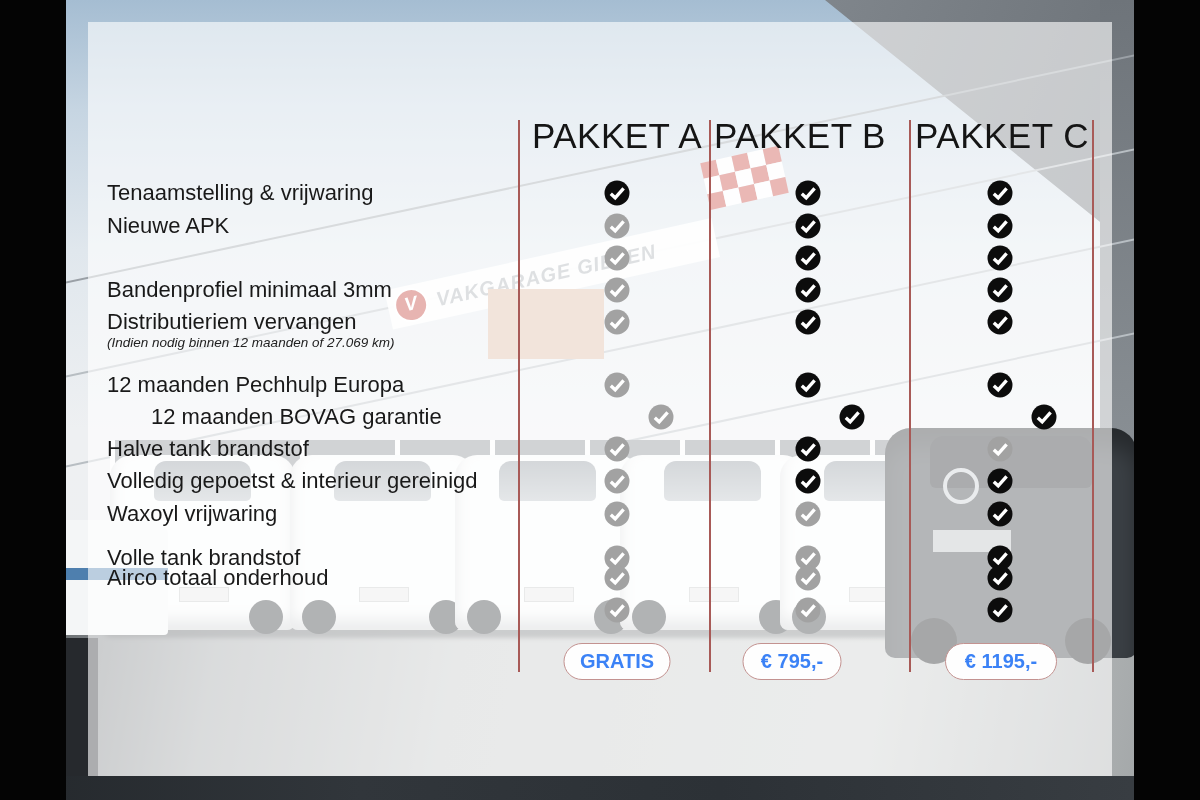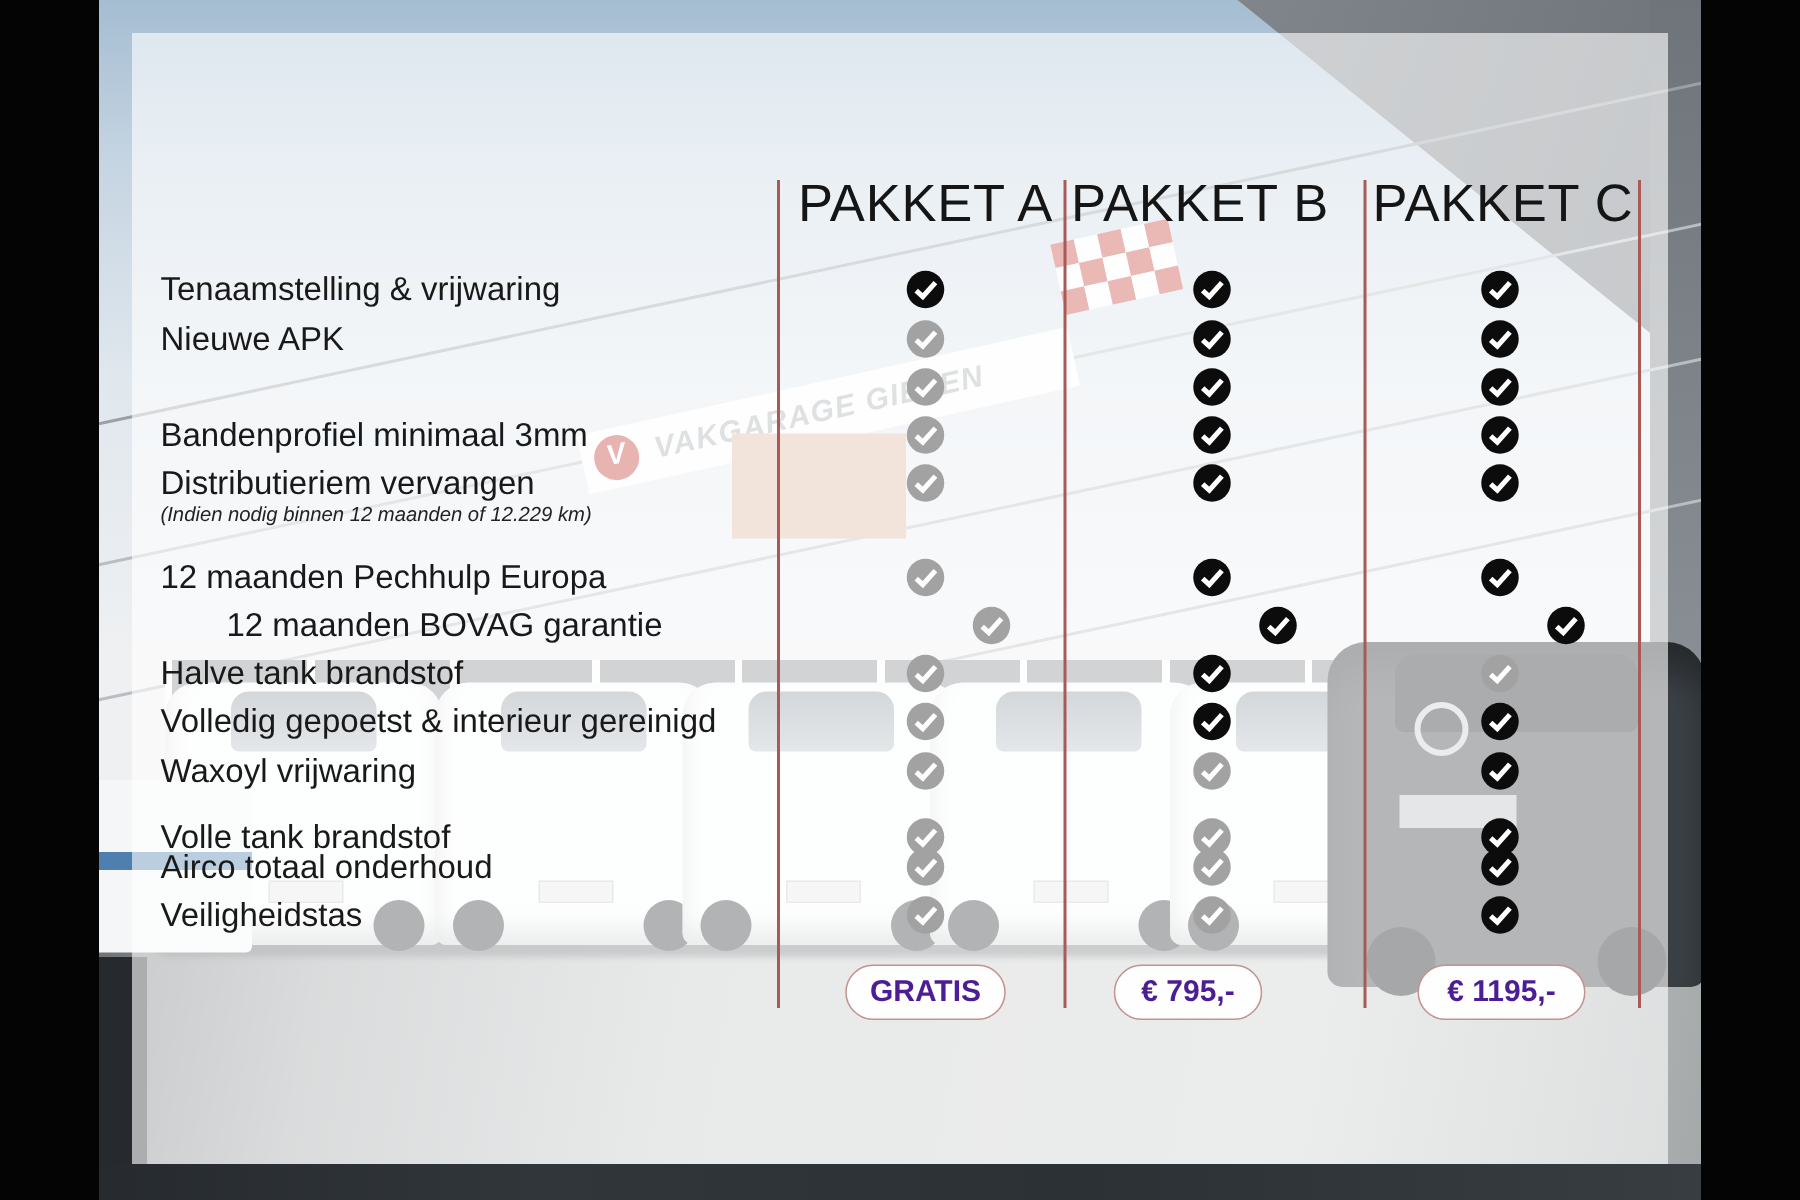--- a/index.html
+++ b/index.html
@@ -79,21 +79,21 @@
   .h1{left:617px;} .h2{left:800px;} .h3{left:1002px;}
   .feat-row{position:absolute;left:0;width:1200px;height:32px;}
   .feat-label{position:absolute;left:107px;top:0;line-height:32px;font-size:22px;color:#191919;white-space:nowrap;}
   .check{position:absolute;top:3px;width:26px;height:26px;}
   .check svg{display:block;}
   .feat-note{position:absolute;left:107px;height:18px;line-height:18px;
        font-size:13.5px;font-style:italic;color:#222;}
   .pill{position:absolute;top:643px;height:37px;transform:translateX(-50%);
        background:#fefefe;border:1.5px solid var(--pill-border,#c39290);border-radius:20px;
        box-sizing:border-box;display:flex;align-items:center;justify-content:center;
-       font-size:20px;font-weight:700;color:#4c1d95;white-space:nowrap;}
+       font-size:20px;font-weight:700;color:#3b82f6;white-space:nowrap;}
   .p1{left:617px;width:107px;} .p2{left:792px;width:99px;} .p3{left:1001px;width:112px;}
 </style>
 </head>
 <body>
 
 <div class="canvas">
 
   <div class="photo">
     <div class="sky"></div>
     <div class="roof-dark"></div>
@@ -297,21 +297,21 @@
               <path d="M6.8 13.8 L11.2 17.8 L19.6 8.4" stroke="#ffffff" stroke-width="3.4" fill="none"></path>
             </svg>
           </span>
           <span class="check" style="left: 987px;">
             <svg width="26" height="26" viewBox="0 0 26 26">
               <circle cx="13" cy="13" r="12.5" fill="#0c0c0c"></circle>
               <path d="M6.8 13.8 L11.2 17.8 L19.6 8.4" stroke="#ffffff" stroke-width="3.4" fill="none"></path>
             </svg>
           </span>
         </div>
-        <div class="feat-note" style="top: 334px;">(Indien nodig binnen 12 maanden of 12.229 km)</div>
+        <div class="feat-note" style="top: 334px;">(Indien nodig binnen 12 maanden of 27.069 km)</div>
         <div class="feat-row" style="top: 369px;">
           <span class="feat-label">12 maanden Pechhulp Europa</span>
           <span class="check" style="left: 604px;">
             <svg width="26" height="26" viewBox="0 0 26 26">
               <circle cx="13" cy="13" r="12.5" fill="#a2a2a2"></circle>
               <path d="M6.8 13.8 L11.2 17.8 L19.6 8.4" stroke="#ffffff" stroke-width="3.4" fill="none"></path>
             </svg>
           </span>
           <span class="check" style="left: 795px;">
             <svg width="26" height="26" viewBox="0 0 26 26">
@@ -446,21 +446,20 @@
             </svg>
           </span>
           <span class="check" style="left: 987px;">
             <svg width="26" height="26" viewBox="0 0 26 26">
               <circle cx="13" cy="13" r="12.5" fill="#0c0c0c"></circle>
               <path d="M6.8 13.8 L11.2 17.8 L19.6 8.4" stroke="#ffffff" stroke-width="3.4" fill="none"></path>
             </svg>
           </span>
         </div>
         <div class="feat-row" style="top: 594px;">
-          <span class="feat-label">Veiligheidstas</span>
           <span class="check" style="left: 604px;">
             <svg width="26" height="26" viewBox="0 0 26 26">
               <circle cx="13" cy="13" r="12.5" fill="#a2a2a2"></circle>
               <path d="M6.8 13.8 L11.2 17.8 L19.6 8.4" stroke="#ffffff" stroke-width="3.4" fill="none"></path>
             </svg>
           </span>
           <span class="check" style="left: 795px;">
             <svg width="26" height="26" viewBox="0 0 26 26">
               <circle cx="13" cy="13" r="12.5" fill="#a2a2a2"></circle>
               <path d="M6.8 13.8 L11.2 17.8 L19.6 8.4" stroke="#ffffff" stroke-width="3.4" fill="none"></path>

